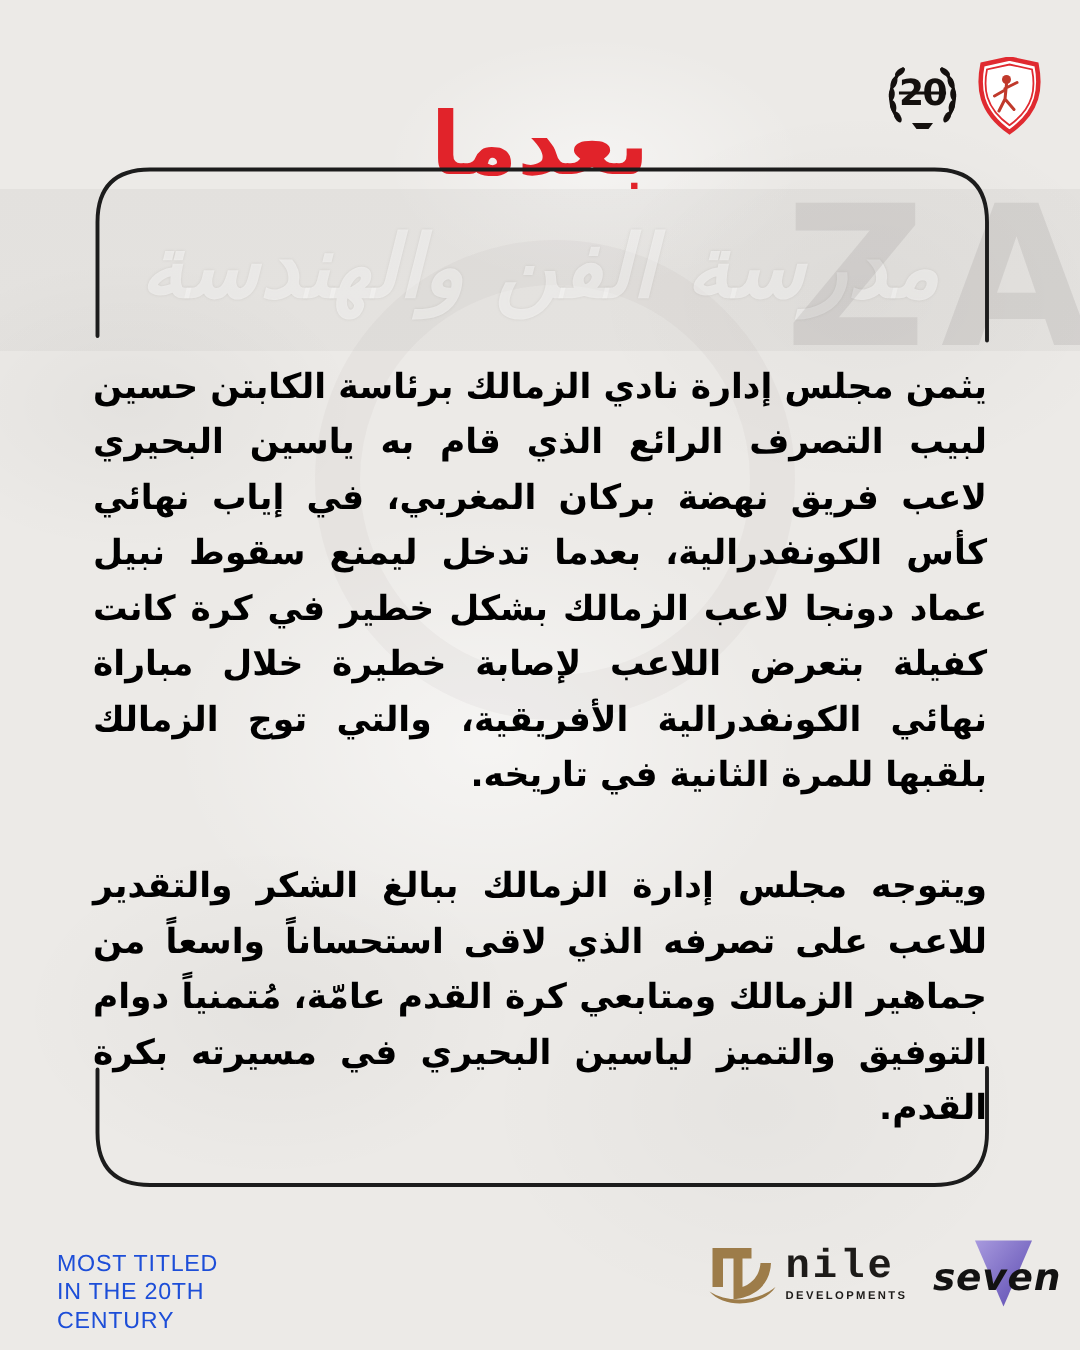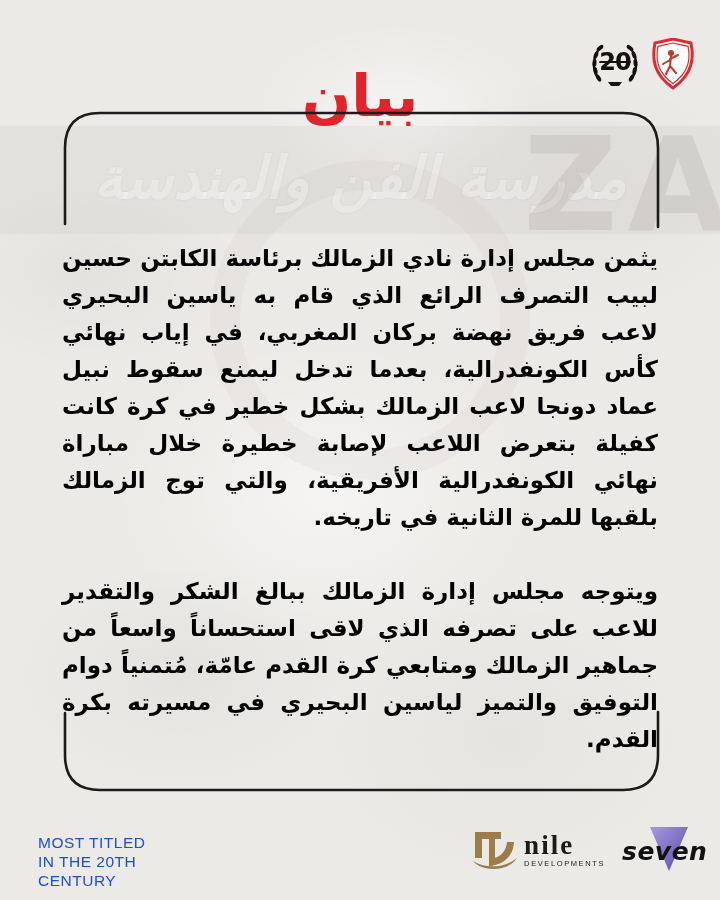--- a/index.html
+++ b/index.html
@@ -71,24 +71,24 @@
   }
   
   .sponsors{
     position:absolute;right:14px;top:822px;height:56px;
     display:flex;align-items:center;gap:17px;
   }
   .sp{display:flex;align-items:center;}
   .nile-text{display:flex;flex-direction:column;align-items:flex-start;margin-left:5px;}
   .nile-name{
     font-size:27px;font-weight:bold;color:#1d1b19;line-height:24px;letter-spacing:2px;
-    font-family:Liberation Serif, serif;
+    font-family:Liberation Mono, monospace;
   }
   .nile-sub{
-    font-size:7.5px;font-weight:normal;color:#1d1b19;letter-spacing:1.6px;margin-top:2px;
+    font-size:7.5px;font-weight:bold;color:#1d1b19;letter-spacing:1.6px;margin-top:2px;
     font-family:"Liberation Sans",sans-serif;
   }
   .oniro-name{
     font-size:25px;font-weight:bold;color:#56301b;letter-spacing:0.5px;
     transform:scaleY(1.12);position:relative;
     font-family:"DejaVu Sans",sans-serif;
   }
   .oniro-name sup{font-size:8px;position:absolute;top:2px;right:-7px;}
   .seven-wrap{position:relative;width:84px;height:54px;font-style:italic;}
   .seven-name{
@@ -135,21 +135,21 @@
     <svg width="46" height="52" viewBox="0 0 46 52">
       <path d="M23,1 L41,5 C44,20 43,36 23,50 C3,36 2,20 5,5 Z" fill="#ffffff" stroke="#e02a30" stroke-width="3"></path>
       <path d="M23,5 L38,8.3 C40.4,20.5 39.6,33.5 23,45.5 C6.4,33.5 5.6,20.5 8,8.3 Z" fill="none" stroke="#e02a30" stroke-width="1.2"></path>
       <g stroke="#c0392b" stroke-width="2" fill="none" stroke-linecap="round">
         <circle cx="21" cy="15" r="3" fill="#c0392b" stroke="none"></circle>
         <path d="M21,18 L20,28 M20,21 L28,17 M20,22 L13,26 M20,28 L16,36 M20,28 L26,35"></path>
       </g>
     </svg>
   </div>
 
-  <div class="title">بيان</div>
+  <div class="title">بعدما</div>
 
   <svg class="stage" width="720" height="900" viewBox="0 0 720 900" style="pointer-events:none;">
     <path d="M65,224 L65,148 Q65,113 100,113 L623,113 Q658,113 658,148 L658,227" fill="none" stroke="#1c1c1c" stroke-width="2.6" stroke-linecap="round"></path>
     <path d="M65,713 L65,755 Q65,790 100,790 L623,790 Q658,790 658,755 L658,712" fill="none" stroke="#1c1c1c" stroke-width="2.6" stroke-linecap="round"></path>
   </svg>
 
   <div class="body-text">
     <p>يثمن مجلس إدارة نادي الزمالك برئاسة الكابتن حسين لبيب التصرف الرائع الذي قام به ياسين البحيري لاعب فريق نهضة بركان المغربي، في إياب نهائي كأس الكونفدرالية، بعدما تدخل ليمنع سقوط نبيل عماد دونجا لاعب الزمالك بشكل خطير في كرة كانت كفيلة بتعرض اللاعب لإصابة خطيرة خلال مباراة نهائي الكونفدرالية الأفريقية، والتي توج الزمالك بلقبها للمرة الثانية في تاريخه.</p>
     <p>ويتوجه مجلس إدارة الزمالك ببالغ الشكر والتقدير للاعب على تصرفه الذي لاقى استحساناً واسعاً من جماهير الزمالك ومتابعي كرة القدم عامّة، مُتمنياً دوام التوفيق والتميز لياسين البحيري في مسيرته بكرة القدم.</p>
   </div>

